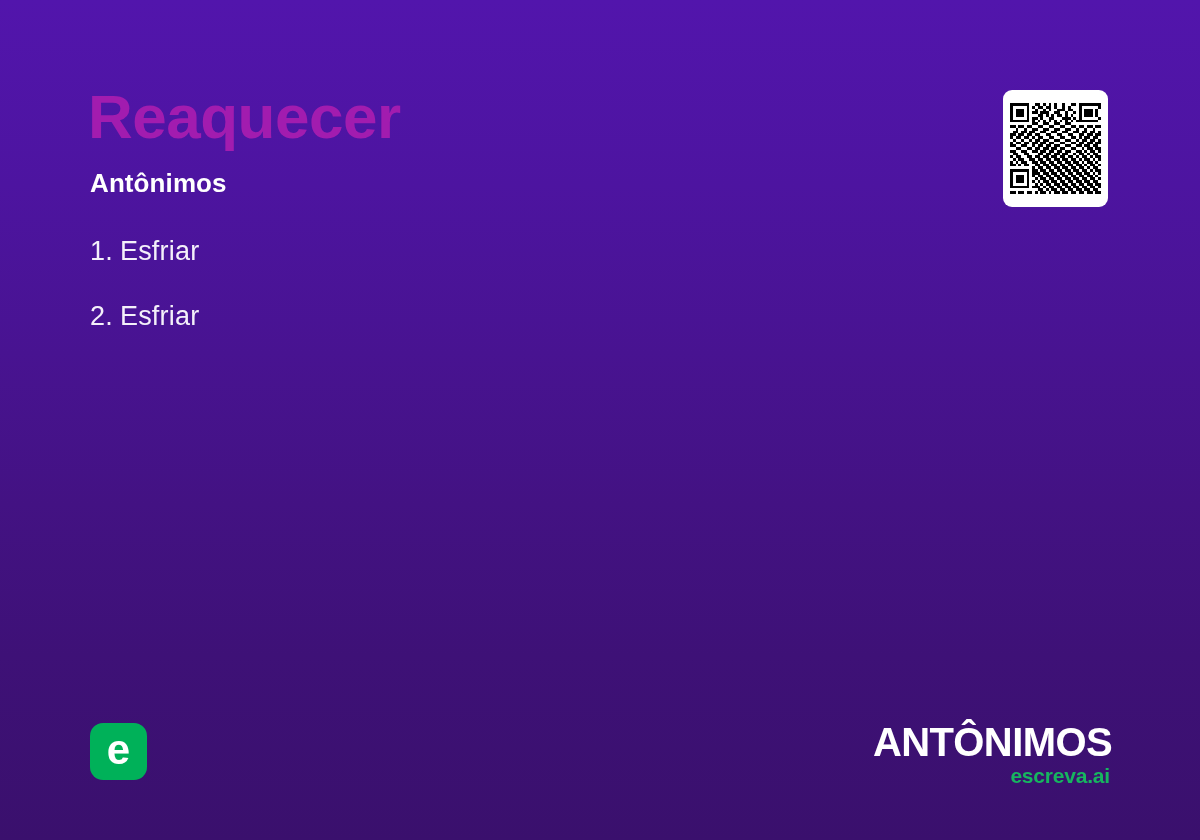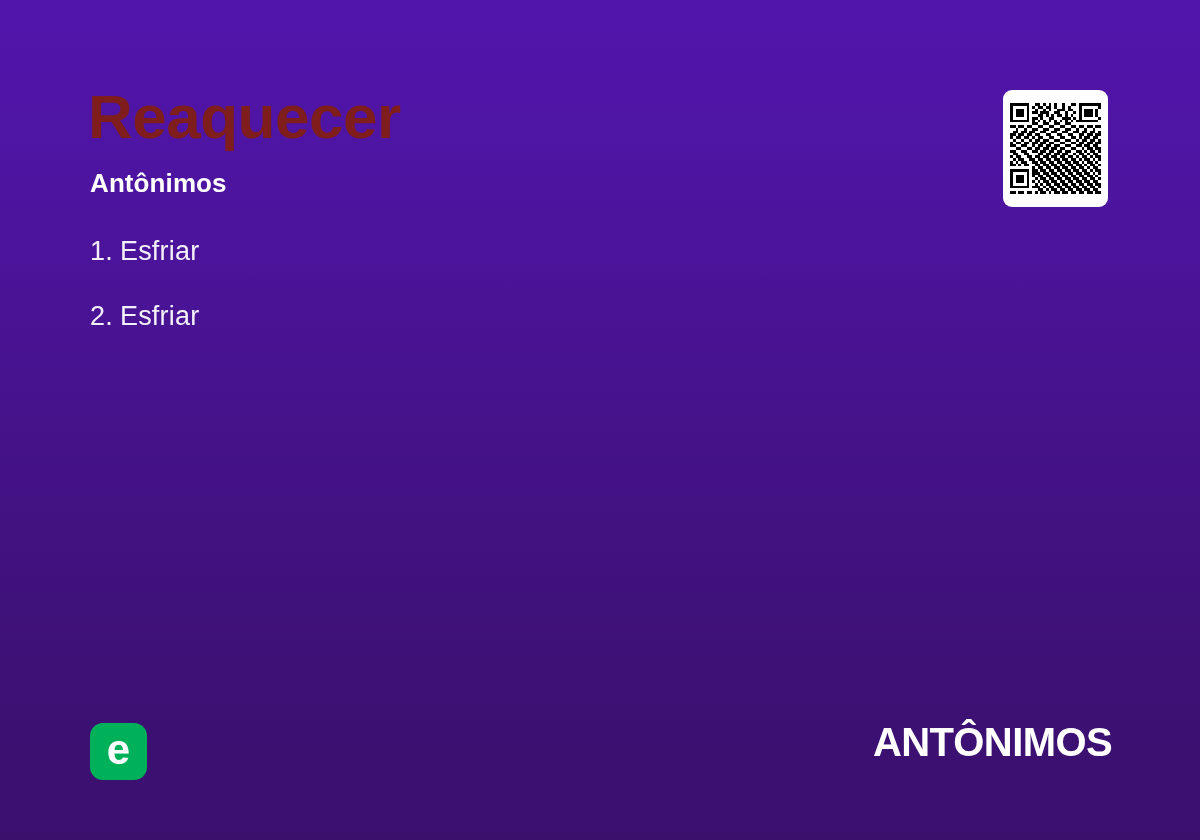--- a/index.html
+++ b/index.html
@@ -24,21 +24,21 @@
     -webkit-font-smoothing:antialiased;
   }
 
   
   .word-title {
     position:absolute;
     left:88px;
     top:84px;
     font-size:62px;
     font-weight:bold;
-    color:#7f1d1d;
+    color:#a21caf;
     letter-spacing:-0.5px;
     line-height:1.05;
     white-space:nowrap;
   }
 
   .word-subtitle {
     position:absolute;
     left:90px;
     top:168px;
     font-size:26px;
@@ -151,13 +151,14 @@
       <path d="M0 0h1v1h-1zM1 0h1v1h-1zM2 0h1v1h-1zM3 0h1v1h-1zM4 0h1v1h-1zM5 0h1v1h-1zM6 0h1v1h-1zM9 0h1v1h-1zM10 0h1v1h-1zM12 0h1v1h-1zM14 0h1v1h-1zM16 0h1v1h-1zM19 0h1v1h-1zM22 0h1v1h-1zM23 0h1v1h-1zM25 0h1v1h-1zM26 0h1v1h-1zM27 0h1v1h-1zM28 0h1v1h-1zM29 0h1v1h-1zM30 0h1v1h-1zM31 0h1v1h-1zM32 0h1v1h-1zM0 1h1v1h-1zM6 1h1v1h-1zM8 1h1v1h-1zM10 1h1v1h-1zM11 1h1v1h-1zM13 1h1v1h-1zM14 1h1v1h-1zM16 1h1v1h-1zM19 1h1v1h-1zM21 1h1v1h-1zM25 1h1v1h-1zM32 1h1v1h-1zM0 2h1v1h-1zM2 2h1v1h-1zM3 2h1v1h-1zM4 2h1v1h-1zM6 2h1v1h-1zM9 2h1v1h-1zM12 2h1v1h-1zM14 2h1v1h-1zM17 2h1v1h-1zM18 2h1v1h-1zM19 2h1v1h-1zM21 2h1v1h-1zM22 2h1v1h-1zM25 2h1v1h-1zM27 2h1v1h-1zM28 2h1v1h-1zM29 2h1v1h-1zM31 2h1v1h-1zM0 3h1v1h-1zM2 3h1v1h-1zM3 3h1v1h-1zM4 3h1v1h-1zM6 3h1v1h-1zM8 3h1v1h-1zM9 3h1v1h-1zM11 3h1v1h-1zM12 3h1v1h-1zM13 3h1v1h-1zM16 3h1v1h-1zM17 3h1v1h-1zM20 3h1v1h-1zM23 3h1v1h-1zM25 3h1v1h-1zM27 3h1v1h-1zM28 3h1v1h-1zM29 3h1v1h-1zM31 3h1v1h-1zM0 4h1v1h-1zM2 4h1v1h-1zM3 4h1v1h-1zM4 4h1v1h-1zM6 4h1v1h-1zM10 4h1v1h-1zM11 4h1v1h-1zM13 4h1v1h-1zM15 4h1v1h-1zM17 4h1v1h-1zM18 4h1v1h-1zM20 4h1v1h-1zM22 4h1v1h-1zM25 4h1v1h-1zM27 4h1v1h-1zM28 4h1v1h-1zM29 4h1v1h-1zM31 4h1v1h-1zM0 5h1v1h-1zM6 5h1v1h-1zM8 5h1v1h-1zM9 5h1v1h-1zM11 5h1v1h-1zM14 5h1v1h-1zM15 5h1v1h-1zM19 5h1v1h-1zM20 5h1v1h-1zM21 5h1v1h-1zM23 5h1v1h-1zM25 5h1v1h-1zM32 5h1v1h-1zM0 6h1v1h-1zM1 6h1v1h-1zM2 6h1v1h-1zM3 6h1v1h-1zM4 6h1v1h-1zM5 6h1v1h-1zM6 6h1v1h-1zM8 6h1v1h-1zM10 6h1v1h-1zM12 6h1v1h-1zM14 6h1v1h-1zM16 6h1v1h-1zM18 6h1v1h-1zM20 6h1v1h-1zM22 6h1v1h-1zM24 6h1v1h-1zM25 6h1v1h-1zM26 6h1v1h-1zM27 6h1v1h-1zM28 6h1v1h-1zM29 6h1v1h-1zM30 6h1v1h-1zM31 6h1v1h-1zM8 7h1v1h-1zM9 7h1v1h-1zM12 7h1v1h-1zM13 7h1v1h-1zM16 7h1v1h-1zM17 7h1v1h-1zM20 7h1v1h-1zM21 7h1v1h-1zM0 8h1v1h-1zM1 8h1v1h-1zM3 8h1v1h-1zM4 8h1v1h-1zM6 8h1v1h-1zM7 8h1v1h-1zM10 8h1v1h-1zM11 8h1v1h-1zM14 8h1v1h-1zM15 8h1v1h-1zM18 8h1v1h-1zM19 8h1v1h-1zM22 8h1v1h-1zM23 8h1v1h-1zM25 8h1v1h-1zM26 8h1v1h-1zM28 8h1v1h-1zM29 8h1v1h-1zM31 8h1v1h-1zM32 8h1v1h-1zM2 9h1v1h-1zM5 9h1v1h-1zM8 9h1v1h-1zM9 9h1v1h-1zM12 9h1v1h-1zM13 9h1v1h-1zM16 9h1v1h-1zM17 9h1v1h-1zM20 9h1v1h-1zM21 9h1v1h-1zM24 9h1v1h-1zM27 9h1v1h-1zM30 9h1v1h-1zM1 10h1v1h-1zM2 10h1v1h-1zM4 10h1v1h-1zM5 10h1v1h-1zM7 10h1v1h-1zM8 10h1v1h-1zM11 10h1v1h-1zM12 10h1v1h-1zM15 10h1v1h-1zM16 10h1v1h-1zM19 10h1v1h-1zM20 10h1v1h-1zM23 10h1v1h-1zM24 10h1v1h-1zM26 10h1v1h-1zM27 10h1v1h-1zM29 10h1v1h-1zM30 10h1v1h-1zM32 10h1v1h-1zM0 11h1v1h-1zM1 11h1v1h-1zM3 11h1v1h-1zM4 11h1v1h-1zM6 11h1v1h-1zM7 11h1v1h-1zM9 11h1v1h-1zM10 11h1v1h-1zM13 11h1v1h-1zM14 11h1v1h-1zM17 11h1v1h-1zM18 11h1v1h-1zM21 11h1v1h-1zM22 11h1v1h-1zM25 11h1v1h-1zM26 11h1v1h-1zM28 11h1v1h-1zM29 11h1v1h-1zM31 11h1v1h-1zM32 11h1v1h-1zM0 12h1v1h-1zM2 12h1v1h-1zM3 12h1v1h-1zM5 12h1v1h-1zM6 12h1v1h-1zM8 12h1v1h-1zM10 12h1v1h-1zM11 12h1v1h-1zM14 12h1v1h-1zM15 12h1v1h-1zM18 12h1v1h-1zM19 12h1v1h-1zM22 12h1v1h-1zM23 12h1v1h-1zM25 12h1v1h-1zM27 12h1v1h-1zM28 12h1v1h-1zM30 12h1v1h-1zM31 12h1v1h-1zM1 13h1v1h-1zM4 13h1v1h-1zM7 13h1v1h-1zM9 13h1v1h-1zM10 13h1v1h-1zM12 13h1v1h-1zM13 13h1v1h-1zM16 13h1v1h-1zM17 13h1v1h-1zM20 13h1v1h-1zM21 13h1v1h-1zM24 13h1v1h-1zM26 13h1v1h-1zM27 13h1v1h-1zM29 13h1v1h-1zM30 13h1v1h-1zM32 13h1v1h-1zM0 14h1v1h-1zM2 14h1v1h-1zM3 14h1v1h-1zM5 14h1v1h-1zM6 14h1v1h-1zM8 14h1v1h-1zM9 14h1v1h-1zM11 14h1v1h-1zM12 14h1v1h-1zM14 14h1v1h-1zM15 14h1v1h-1zM18 14h1v1h-1zM19 14h1v1h-1zM22 14h1v1h-1zM23 14h1v1h-1zM25 14h1v1h-1zM26 14h1v1h-1zM28 14h1v1h-1zM29 14h1v1h-1zM31 14h1v1h-1zM32 14h1v1h-1zM0 15h1v1h-1zM1 15h1v1h-1zM4 15h1v1h-1zM5 15h1v1h-1zM8 15h1v1h-1zM10 15h1v1h-1zM11 15h1v1h-1zM13 15h1v1h-1zM14 15h1v1h-1zM16 15h1v1h-1zM17 15h1v1h-1zM20 15h1v1h-1zM21 15h1v1h-1zM24 15h1v1h-1zM25 15h1v1h-1zM27 15h1v1h-1zM28 15h1v1h-1zM30 15h1v1h-1zM31 15h1v1h-1zM2 16h1v1h-1zM3 16h1v1h-1zM6 16h1v1h-1zM7 16h1v1h-1zM9 16h1v1h-1zM10 16h1v1h-1zM12 16h1v1h-1zM13 16h1v1h-1zM15 16h1v1h-1zM16 16h1v1h-1zM18 16h1v1h-1zM19 16h1v1h-1zM22 16h1v1h-1zM23 16h1v1h-1zM26 16h1v1h-1zM28 16h1v1h-1zM29 16h1v1h-1zM31 16h1v1h-1zM32 16h1v1h-1zM0 17h1v1h-1zM1 17h1v1h-1zM4 17h1v1h-1zM5 17h1v1h-1zM8 17h1v1h-1zM9 17h1v1h-1zM11 17h1v1h-1zM12 17h1v1h-1zM14 17h1v1h-1zM15 17h1v1h-1zM17 17h1v1h-1zM18 17h1v1h-1zM20 17h1v1h-1zM21 17h1v1h-1zM24 17h1v1h-1zM25 17h1v1h-1zM27 17h1v1h-1zM29 17h1v1h-1zM30 17h1v1h-1zM32 17h1v1h-1zM1 18h1v1h-1zM2 18h1v1h-1zM5 18h1v1h-1zM6 18h1v1h-1zM10 18h1v1h-1zM11 18h1v1h-1zM13 18h1v1h-1zM14 18h1v1h-1zM16 18h1v1h-1zM17 18h1v1h-1zM19 18h1v1h-1zM20 18h1v1h-1zM23 18h1v1h-1zM25 18h1v1h-1zM26 18h1v1h-1zM28 18h1v1h-1zM30 18h1v1h-1zM31 18h1v1h-1zM0 19h1v1h-1zM2 19h1v1h-1zM3 19h1v1h-1zM6 19h1v1h-1zM7 19h1v1h-1zM9 19h1v1h-1zM10 19h1v1h-1zM12 19h1v1h-1zM13 19h1v1h-1zM15 19h1v1h-1zM16 19h1v1h-1zM18 19h1v1h-1zM19 19h1v1h-1zM21 19h1v1h-1zM22 19h1v1h-1zM24 19h1v1h-1zM26 19h1v1h-1zM27 19h1v1h-1zM29 19h1v1h-1zM31 19h1v1h-1zM32 19h1v1h-1zM1 20h1v1h-1zM3 20h1v1h-1zM4 20h1v1h-1zM7 20h1v1h-1zM8 20h1v1h-1zM10 20h1v1h-1zM11 20h1v1h-1zM13 20h1v1h-1zM14 20h1v1h-1zM16 20h1v1h-1zM17 20h1v1h-1zM19 20h1v1h-1zM20 20h1v1h-1zM22 20h1v1h-1zM23 20h1v1h-1zM25 20h1v1h-1zM27 20h1v1h-1zM28 20h1v1h-1zM30 20h1v1h-1zM32 20h1v1h-1zM0 21h1v1h-1zM2 21h1v1h-1zM4 21h1v1h-1zM5 21h1v1h-1zM8 21h1v1h-1zM9 21h1v1h-1zM11 21h1v1h-1zM12 21h1v1h-1zM14 21h1v1h-1zM15 21h1v1h-1zM17 21h1v1h-1zM18 21h1v1h-1zM20 21h1v1h-1zM21 21h1v1h-1zM23 21h1v1h-1zM24 21h1v1h-1zM26 21h1v1h-1zM28 21h1v1h-1zM29 21h1v1h-1zM31 21h1v1h-1zM0 22h1v1h-1zM1 22h1v1h-1zM3 22h1v1h-1zM5 22h1v1h-1zM6 22h1v1h-1zM9 22h1v1h-1zM10 22h1v1h-1zM12 22h1v1h-1zM13 22h1v1h-1zM15 22h1v1h-1zM16 22h1v1h-1zM18 22h1v1h-1zM19 22h1v1h-1zM21 22h1v1h-1zM22 22h1v1h-1zM24 22h1v1h-1zM25 22h1v1h-1zM27 22h1v1h-1zM29 22h1v1h-1zM30 22h1v1h-1zM32 22h1v1h-1zM8 23h1v1h-1zM10 23h1v1h-1zM11 23h1v1h-1zM13 23h1v1h-1zM14 23h1v1h-1zM16 23h1v1h-1zM17 23h1v1h-1zM19 23h1v1h-1zM20 23h1v1h-1zM22 23h1v1h-1zM23 23h1v1h-1zM25 23h1v1h-1zM26 23h1v1h-1zM28 23h1v1h-1zM30 23h1v1h-1zM31 23h1v1h-1zM0 24h1v1h-1zM1 24h1v1h-1zM2 24h1v1h-1zM3 24h1v1h-1zM4 24h1v1h-1zM5 24h1v1h-1zM6 24h1v1h-1zM8 24h1v1h-1zM9 24h1v1h-1zM11 24h1v1h-1zM12 24h1v1h-1zM14 24h1v1h-1zM15 24h1v1h-1zM17 24h1v1h-1zM18 24h1v1h-1zM20 24h1v1h-1zM21 24h1v1h-1zM23 24h1v1h-1zM24 24h1v1h-1zM26 24h1v1h-1zM27 24h1v1h-1zM29 24h1v1h-1zM31 24h1v1h-1zM32 24h1v1h-1zM0 25h1v1h-1zM6 25h1v1h-1zM8 25h1v1h-1zM9 25h1v1h-1zM10 25h1v1h-1zM12 25h1v1h-1zM13 25h1v1h-1zM15 25h1v1h-1zM16 25h1v1h-1zM18 25h1v1h-1zM19 25h1v1h-1zM21 25h1v1h-1zM22 25h1v1h-1zM24 25h1v1h-1zM25 25h1v1h-1zM27 25h1v1h-1zM28 25h1v1h-1zM30 25h1v1h-1zM32 25h1v1h-1zM0 26h1v1h-1zM2 26h1v1h-1zM3 26h1v1h-1zM4 26h1v1h-1zM6 26h1v1h-1zM8 26h1v1h-1zM10 26h1v1h-1zM11 26h1v1h-1zM13 26h1v1h-1zM14 26h1v1h-1zM16 26h1v1h-1zM17 26h1v1h-1zM19 26h1v1h-1zM20 26h1v1h-1zM22 26h1v1h-1zM23 26h1v1h-1zM25 26h1v1h-1zM26 26h1v1h-1zM28 26h1v1h-1zM29 26h1v1h-1zM31 26h1v1h-1zM0 27h1v1h-1zM2 27h1v1h-1zM3 27h1v1h-1zM4 27h1v1h-1zM6 27h1v1h-1zM9 27h1v1h-1zM11 27h1v1h-1zM12 27h1v1h-1zM14 27h1v1h-1zM15 27h1v1h-1zM17 27h1v1h-1zM18 27h1v1h-1zM20 27h1v1h-1zM21 27h1v1h-1zM23 27h1v1h-1zM24 27h1v1h-1zM26 27h1v1h-1zM27 27h1v1h-1zM29 27h1v1h-1zM30 27h1v1h-1zM32 27h1v1h-1zM0 28h1v1h-1zM2 28h1v1h-1zM3 28h1v1h-1zM4 28h1v1h-1zM6 28h1v1h-1zM8 28h1v1h-1zM10 28h1v1h-1zM12 28h1v1h-1zM13 28h1v1h-1zM15 28h1v1h-1zM16 28h1v1h-1zM18 28h1v1h-1zM19 28h1v1h-1zM21 28h1v1h-1zM22 28h1v1h-1zM24 28h1v1h-1zM25 28h1v1h-1zM27 28h1v1h-1zM28 28h1v1h-1zM30 28h1v1h-1zM31 28h1v1h-1zM0 29h1v1h-1zM6 29h1v1h-1zM9 29h1v1h-1zM11 29h1v1h-1zM13 29h1v1h-1zM14 29h1v1h-1zM16 29h1v1h-1zM17 29h1v1h-1zM19 29h1v1h-1zM20 29h1v1h-1zM22 29h1v1h-1zM23 29h1v1h-1zM25 29h1v1h-1zM26 29h1v1h-1zM28 29h1v1h-1zM29 29h1v1h-1zM31 29h1v1h-1zM32 29h1v1h-1zM0 30h1v1h-1zM1 30h1v1h-1zM2 30h1v1h-1zM3 30h1v1h-1zM4 30h1v1h-1zM5 30h1v1h-1zM6 30h1v1h-1zM8 30h1v1h-1zM9 30h1v1h-1zM10 30h1v1h-1zM12 30h1v1h-1zM14 30h1v1h-1zM15 30h1v1h-1zM17 30h1v1h-1zM18 30h1v1h-1zM20 30h1v1h-1zM21 30h1v1h-1zM23 30h1v1h-1zM24 30h1v1h-1zM26 30h1v1h-1zM27 30h1v1h-1zM29 30h1v1h-1zM30 30h1v1h-1zM32 30h1v1h-1zM10 31h1v1h-1zM11 31h1v1h-1zM13 31h1v1h-1zM15 31h1v1h-1zM16 31h1v1h-1zM18 31h1v1h-1zM19 31h1v1h-1zM21 31h1v1h-1zM22 31h1v1h-1zM24 31h1v1h-1zM25 31h1v1h-1zM27 31h1v1h-1zM28 31h1v1h-1zM30 31h1v1h-1zM31 31h1v1h-1zM0 32h1v1h-1zM1 32h1v1h-1zM3 32h1v1h-1zM4 32h1v1h-1zM6 32h1v1h-1zM7 32h1v1h-1zM9 32h1v1h-1zM11 32h1v1h-1zM12 32h1v1h-1zM14 32h1v1h-1zM16 32h1v1h-1zM17 32h1v1h-1zM19 32h1v1h-1zM20 32h1v1h-1zM22 32h1v1h-1zM23 32h1v1h-1zM25 32h1v1h-1zM26 32h1v1h-1zM28 32h1v1h-1zM29 32h1v1h-1zM31 32h1v1h-1zM32 32h1v1h-1z" fill="#000000"></path>
     </svg>
 </div>
 
 <div class="brand-mark">
   <span class="brand-mark-letter">e</span>
 </div>
 
 <div class="brand-lockup">
   <span class="brand-lockup-title">ANTÔNIMOS</span>
+  <span class="brand-lockup-sub">escreva.ai</span>
 </div>
 
 </body></html>

